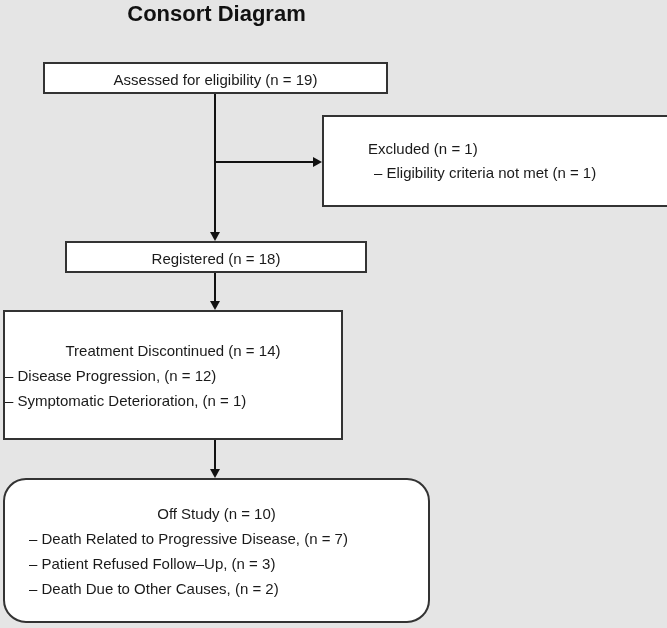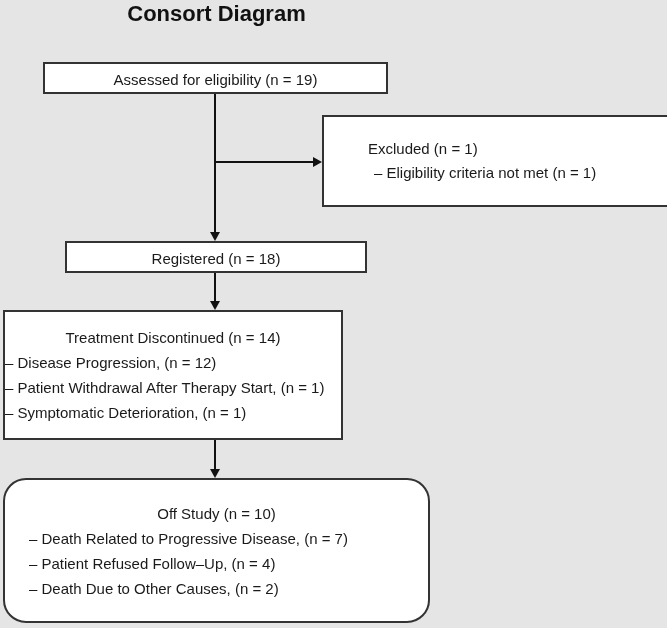--- a/index.html
+++ b/index.html
@@ -110,27 +110,26 @@
   <div class="box center-one box-registered">
     <span>Registered (n = 18)</span>
   </div>
 
   <div class="line-v" style="left:214px; top:273px; height:29px;"></div>
   <div class="arr-down" style="left:210px; top:301px;"></div>
 
   <div class="box multi box-treatment">
     <div class="heading">Treatment Discontinued (n = 14)</div>
     <div class="item">– Disease Progression, (n = 12)</div>
-    <div class="item">– Patient Withdrawal After Therapy Start, (n = 1)</div>
     <div class="item">– Symptomatic Deterioration, (n = 1)</div>
   </div>
 
   <div class="line-v" style="left:214px; top:440px; height:29px;"></div>
   <div class="arr-down" style="left:210px; top:469px;"></div>
 
   <div class="box multi box-offstudy">
     <div class="heading">Off Study (n = 10)</div>
     <div class="item">– Death Related to Progressive Disease, (n = 7)</div>
-    <div class="item">– Patient Refused Follow–Up, (n = 4)</div>
+    <div class="item">– Patient Refused Follow–Up, (n = 3)</div>
     <div class="item">– Death Due to Other Causes, (n = 2)</div>
   </div>
 
 </div>
 
 </body></html>

